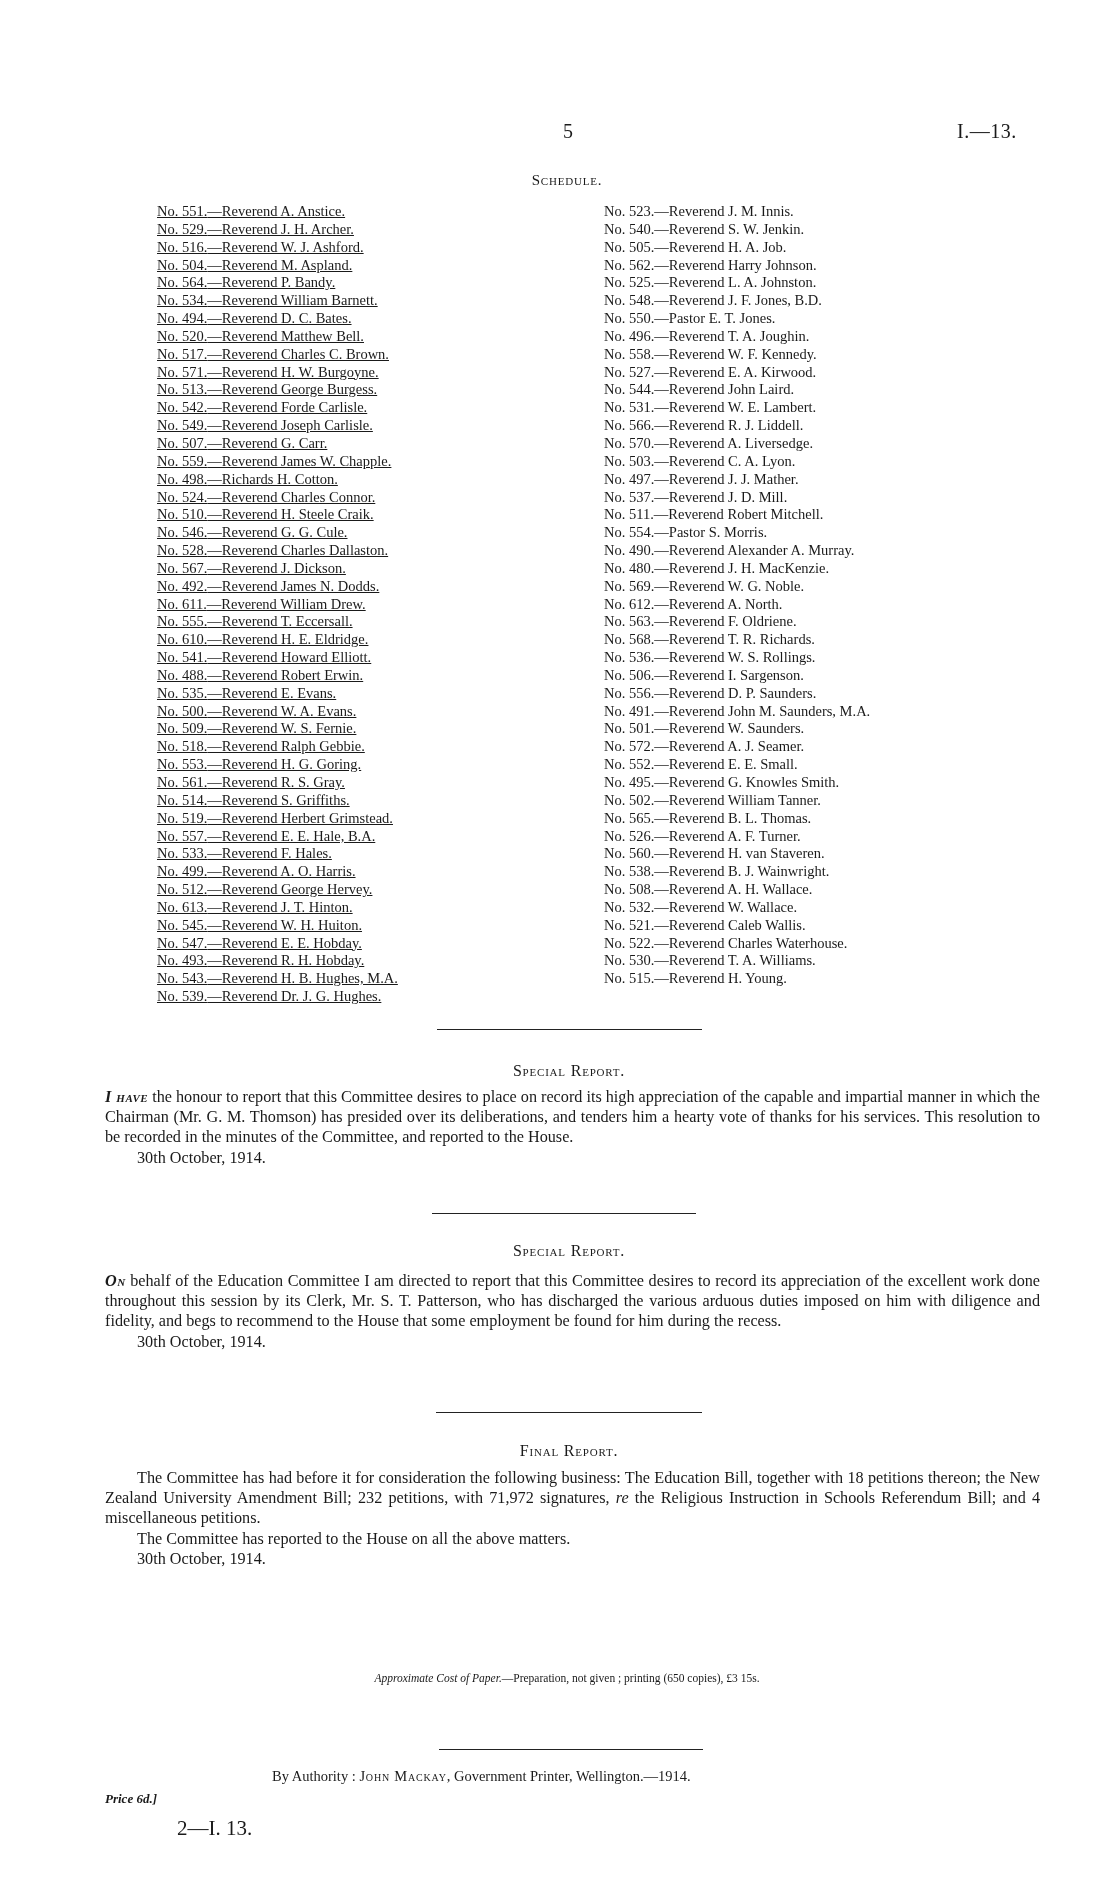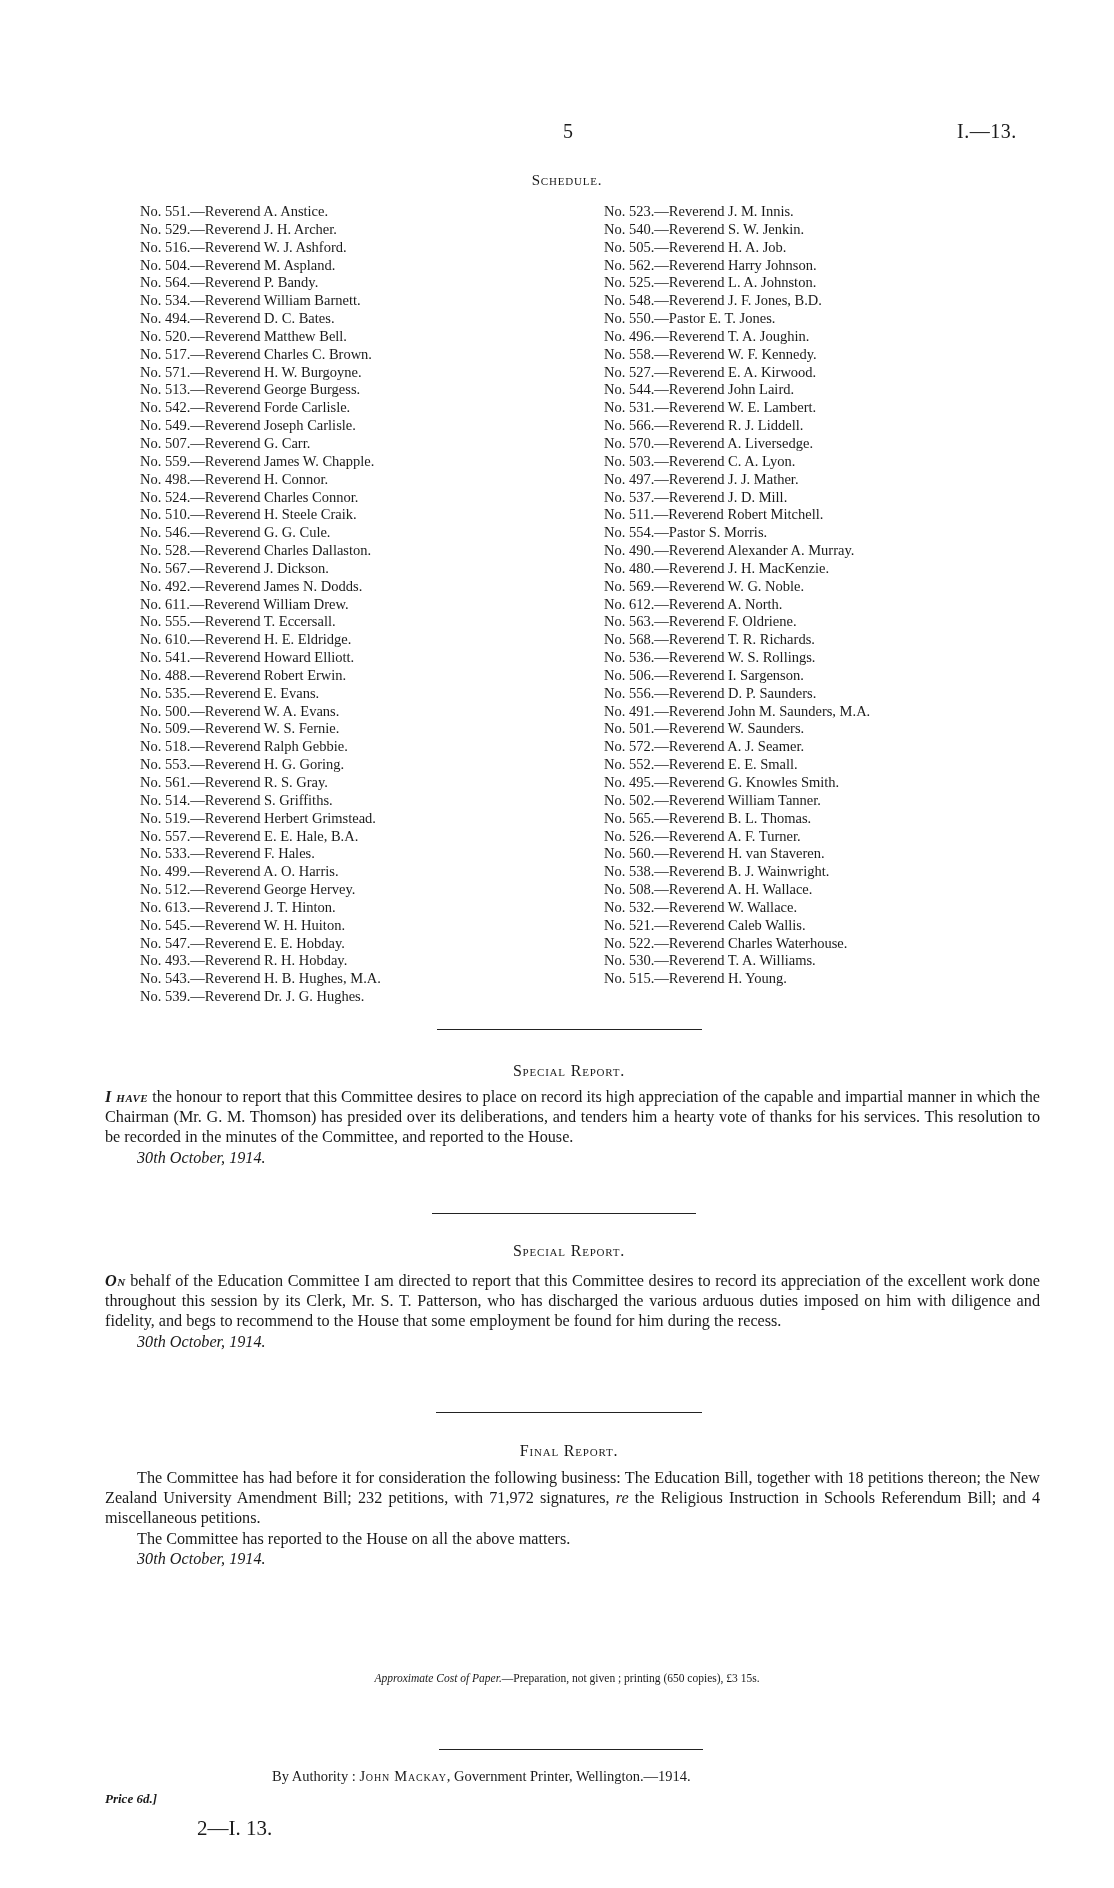--- a/index.html
+++ b/index.html
@@ -5,37 +5,37 @@
   html, body { margin:0; padding:0; background:#ffffff; }
   body { width:1114px; height:1888px; position:relative; overflow:hidden;
          font-family:"Liberation Serif","DejaVu Serif",serif; color:#1a1a1a; }
   .abs { position:absolute; }
   .folio { font-size:20px; top:120px; }
   .folio-page { left:563px; }
   .folio-ref { left:957px; letter-spacing:0.5px; }
   .sc { font-variant:small-caps; letter-spacing:0.8px; }
   .schedule-title { top:172px; left:0; width:1114px; text-align:center; font-size:15px; padding-left:20px; box-sizing:border-box; }
   .col { top:203px; font-size:14.5px; line-height:17.85px; }
-  .col-left { left:140px; width:420px; }
+  .col-left { left:157px; width:420px;text-decoration:underline; }
   .col-right { left:604px; width:440px; }
   .entry { white-space:nowrap; }
   .entry .no { }
   .rule { height:0; border-top:1.6px solid #222; }
   .heading { left:0; width:1114px; text-align:center; font-size:16px;margin-left:12px; }
   .para { left:105px; width:935px; font-size:16.2px; line-height:20.2px; text-align:justify; }
   .para p { margin:0; }
   .para .indent { text-indent:32px; }
-  .para .date { padding-left:32px; text-align:left;font-style:italic; }
+  .para .date { padding-left:32px; text-align:left; }
   .para .lead-caps { font-variant:small-caps; font-weight:bold; letter-spacing:0.5px;font-style:italic; }
   .last-line { text-align-last:left; }
   .cost { top:1672px; left:0; width:1114px; text-align:center; font-size:11.5px; }
   .cost i { font-style:italic;margin-left:20px; }
   .authority { top:1768px; left:272px; font-size:14.5px; white-space:nowrap; }
   .price { top:1791px; left:105px; font-size:13px; font-style:italic; font-weight:bold; }
-  .docref { top:1816px; left:197px; font-size:21px; }
+  .docref { top:1816px; left:177px; font-size:21px; }
 </style>
 </head>
 <body>
 
 <div class="abs folio folio-page">5</div>
 <div class="abs folio folio-ref">I.—13.</div>
 
 <div class="abs schedule-title sc">Schedule.</div>
 
 <div class="abs col col-left" id="col-left">
@@ -47,21 +47,21 @@
     <div class="entry"><span class="no">No. 534.</span><span>—Reverend William Barnett.</span></div>
     <div class="entry"><span class="no">No. 494.</span><span>—Reverend D. C. Bates.</span></div>
     <div class="entry"><span class="no">No. 520.</span><span>—Reverend Matthew Bell.</span></div>
     <div class="entry"><span class="no">No. 517.</span><span>—Reverend Charles C. Brown.</span></div>
     <div class="entry"><span class="no">No. 571.</span><span>—Reverend H. W. Burgoyne.</span></div>
     <div class="entry"><span class="no">No. 513.</span><span>—Reverend George Burgess.</span></div>
     <div class="entry"><span class="no">No. 542.</span><span>—Reverend Forde Carlisle.</span></div>
     <div class="entry"><span class="no">No. 549.</span><span>—Reverend Joseph Carlisle.</span></div>
     <div class="entry"><span class="no">No. 507.</span><span>—Reverend G. Carr.</span></div>
     <div class="entry"><span class="no">No. 559.</span><span>—Reverend James W. Chapple.</span></div>
-    <div class="entry"><span class="no">No. 498.</span><span>—Reverend H. Connor.</span></div>
+    <div class="entry"><span class="no">No. 498.</span><span>—Richards H. Cotton.</span></div>
     <div class="entry"><span class="no">No. 524.</span><span>—Reverend Charles Connor.</span></div>
     <div class="entry"><span class="no">No. 510.</span><span>—Reverend H. Steele Craik.</span></div>
     <div class="entry"><span class="no">No. 546.</span><span>—Reverend G. G. Cule.</span></div>
     <div class="entry"><span class="no">No. 528.</span><span>—Reverend Charles Dallaston.</span></div>
     <div class="entry"><span class="no">No. 567.</span><span>—Reverend J. Dickson.</span></div>
     <div class="entry"><span class="no">No. 492.</span><span>—Reverend James N. Dodds.</span></div>
     <div class="entry"><span class="no">No. 611.</span><span>—Reverend William Drew.</span></div>
     <div class="entry"><span class="no">No. 555.</span><span>—Reverend T. Eccersall.</span></div>
     <div class="entry"><span class="no">No. 610.</span><span>—Reverend H. E. Eldridge.</span></div>
     <div class="entry"><span class="no">No. 541.</span><span>—Reverend Howard Elliott.</span></div>

